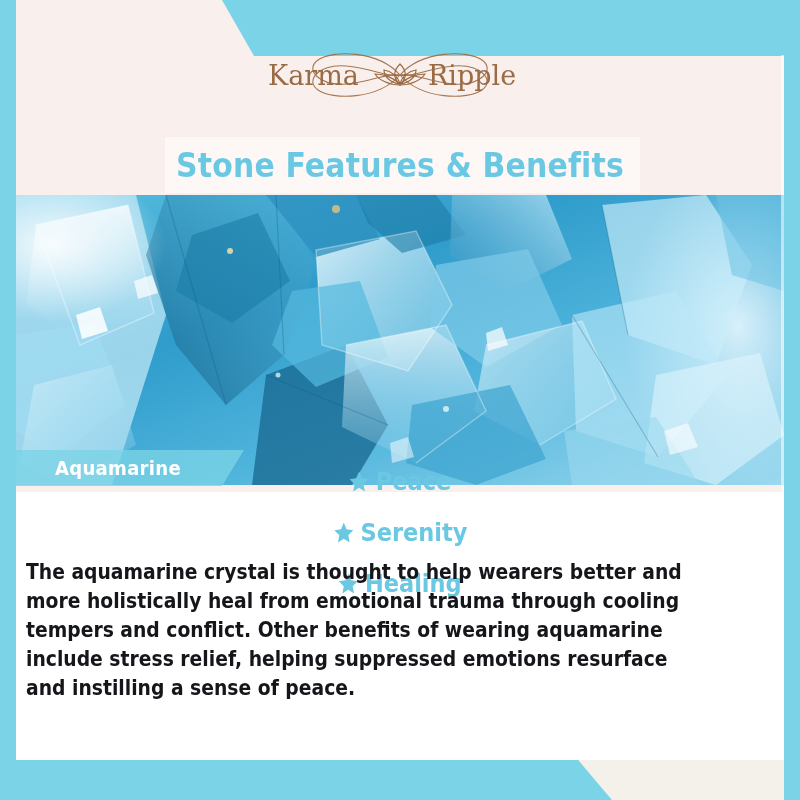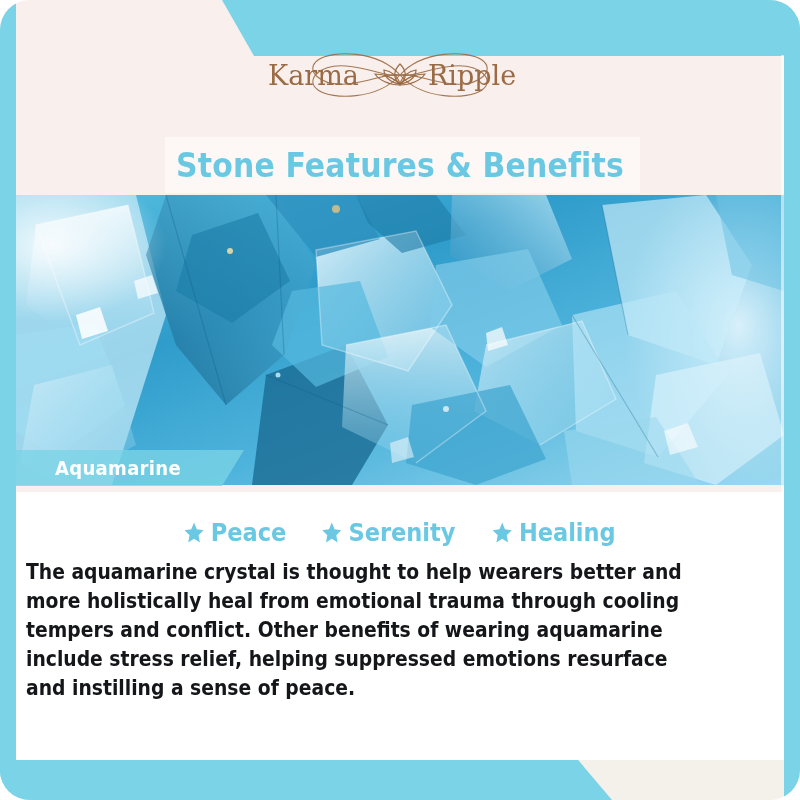--- a/index.html
+++ b/index.html
@@ -7,21 +7,20 @@
     padding: 0;
     background: #ffffff;
   }
   #page {
     position: relative;
     width: 800px;
     height: 800px;
     overflow: hidden;
     background: #ffffff;
     font-family: "Liberation Sans", sans-serif;
-    border-radius: 30px;
   }
 
   
   .plate-cyan-top {
     position: absolute;
     top: 0; left: 0;
     width: 800px; height: 56px;
     background: #7ad3e6;
     clip-path: polygon(222px 0, 800px 0, 800px 56px, 254px 56px);
   }
@@ -151,20 +150,21 @@
 
   
   .keywords {
     position: absolute;
     left: 0; top: 512px;
     width: 800px; height: 40px;
     display: flex;
     align-items: center;
     justify-content: center;
     gap: 22px;
+    flex-direction: column;
   }
   .keyword {
     display: flex;
     align-items: center;
     gap: 7px;
     color: #6bc8e3;
     font-family: "DejaVu Sans", sans-serif;
     font-weight: bold;
     font-size: 25px;
     transform: scaleX(0.9);

